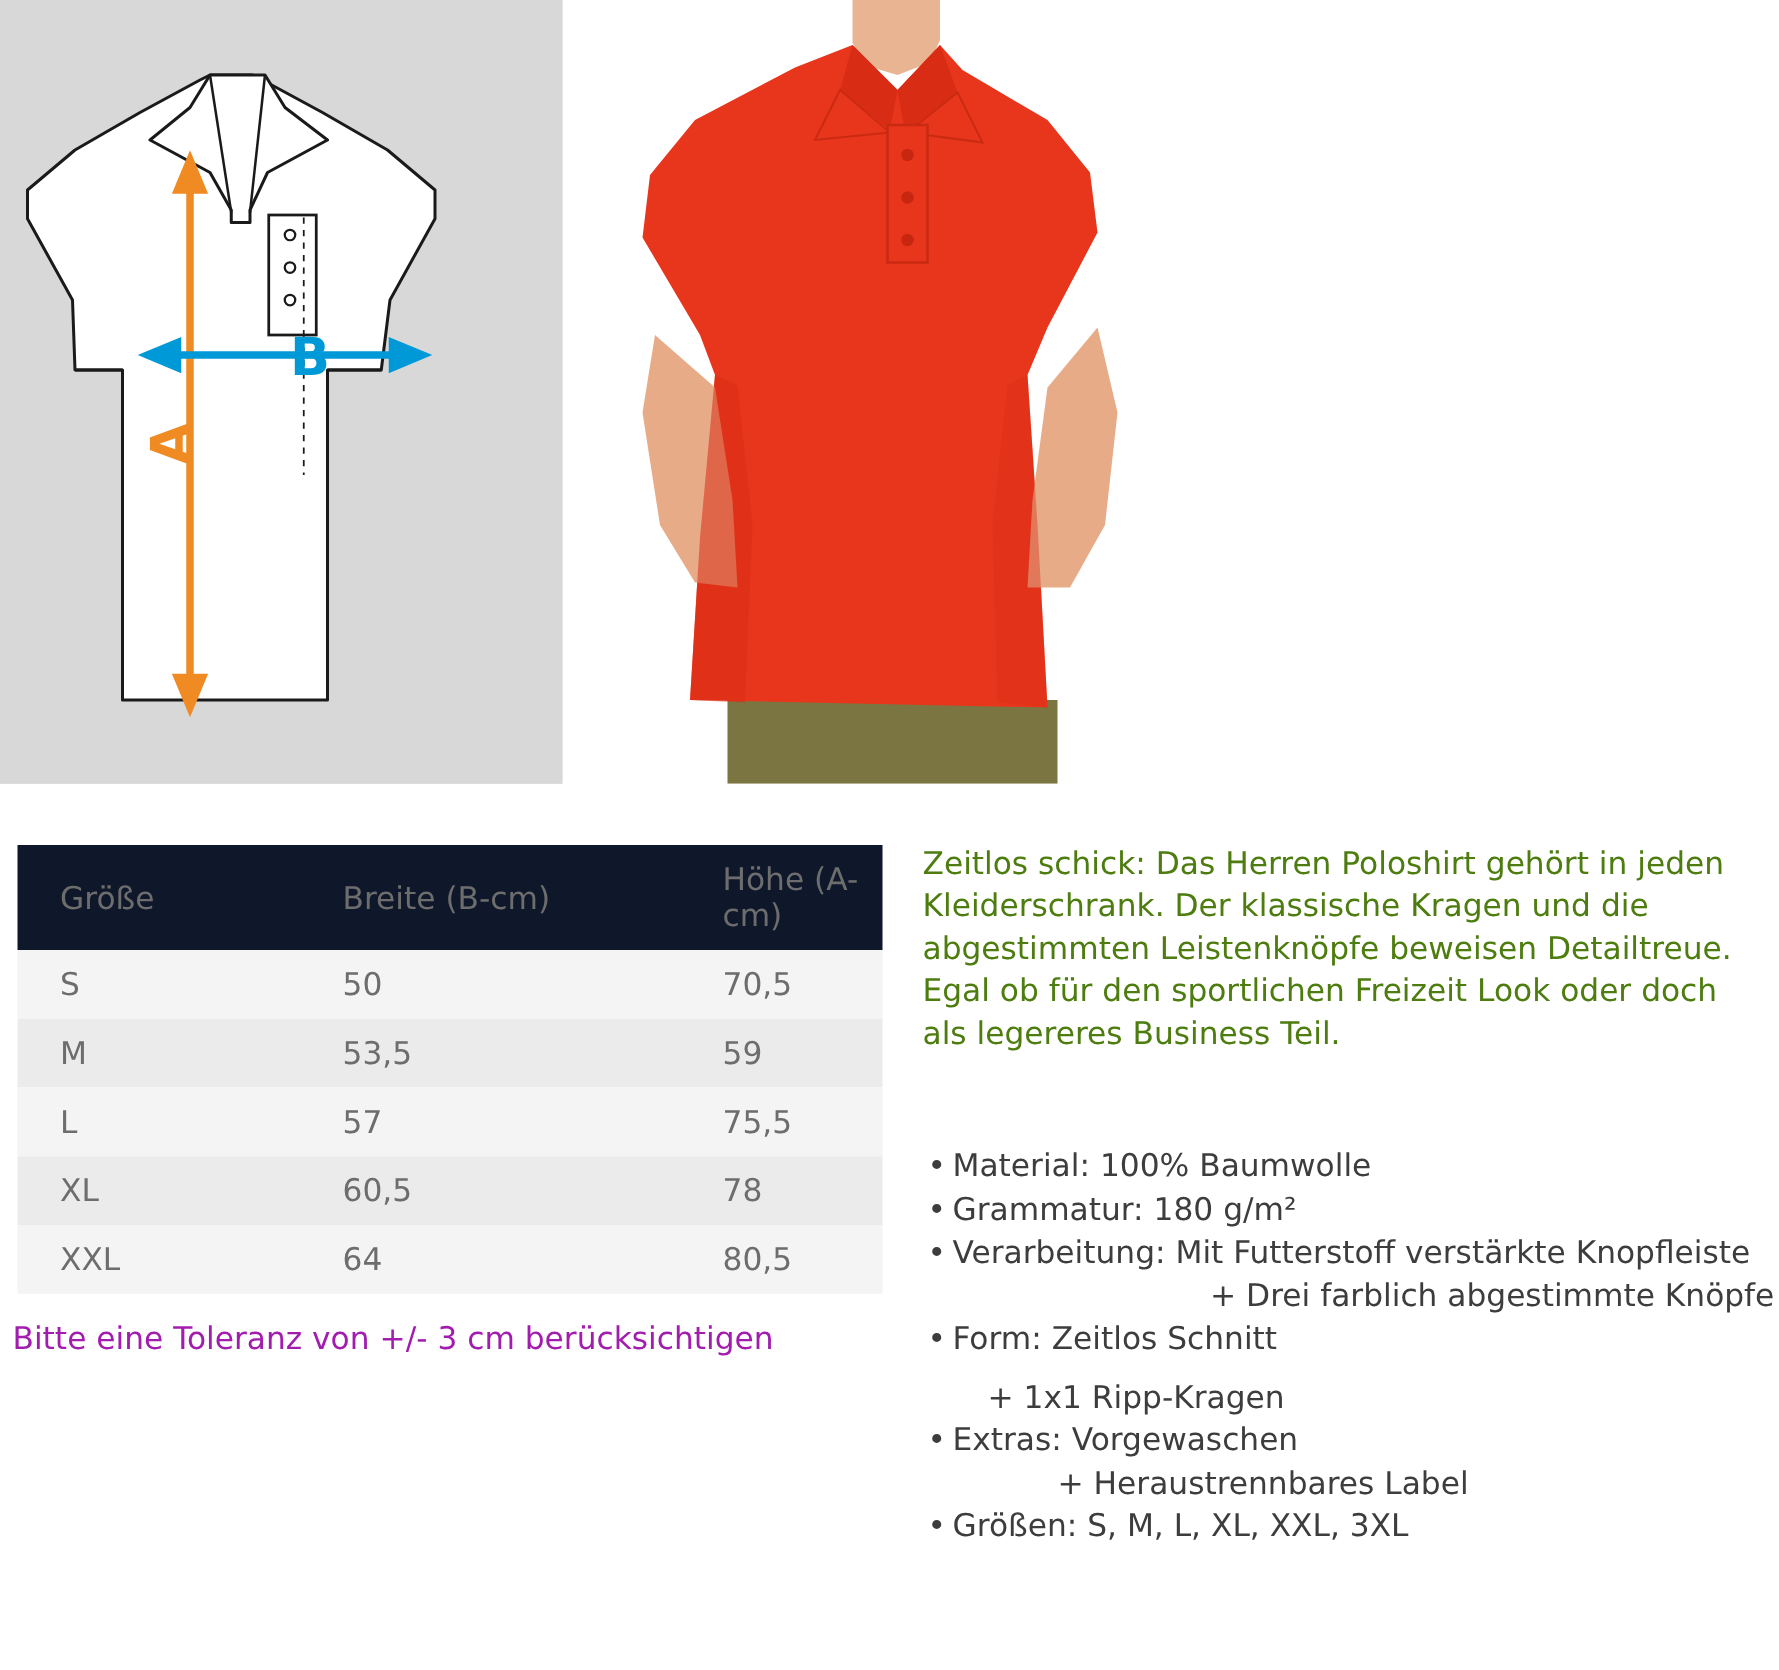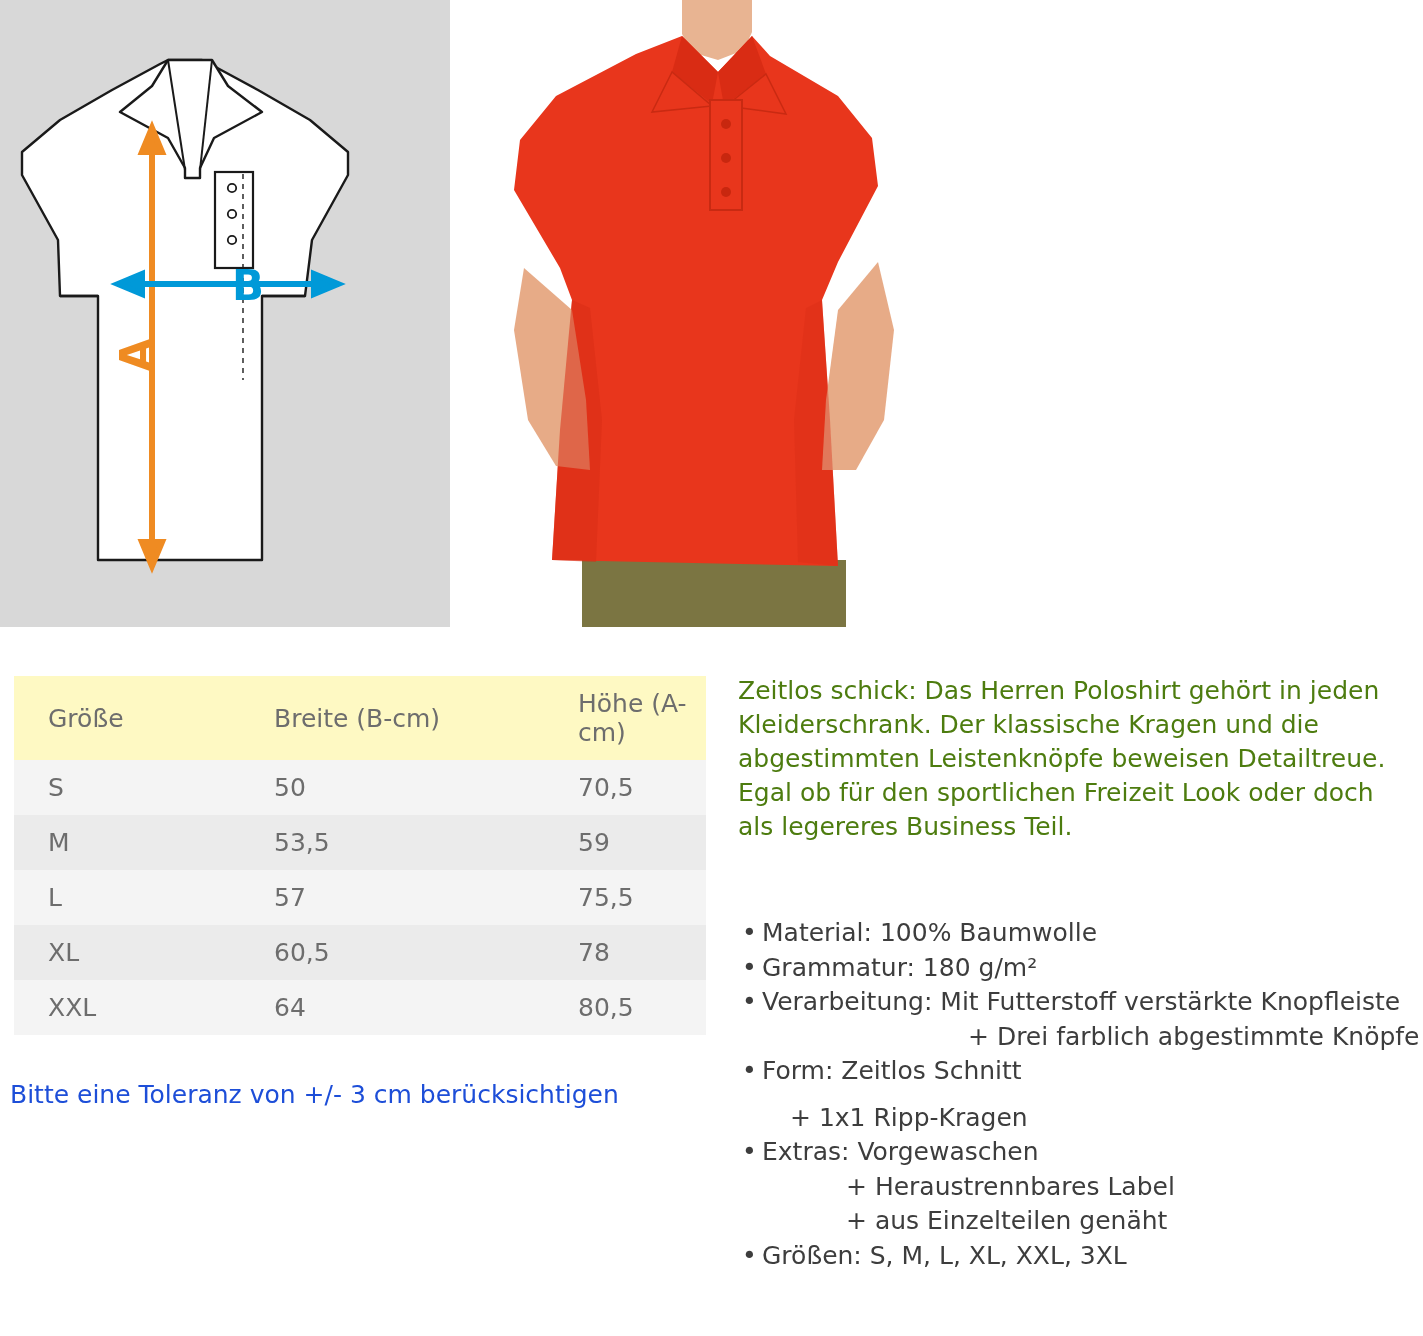--- a/index.html
+++ b/index.html
@@ -43,33 +43,32 @@
     border-collapse: collapse;
     font-size: 25px;
     color: #6d6d6d;
   }
   .size-table th, .size-table td {
     text-align: left;
     padding: 13px 0 13px 34px;
     font-weight: normal;
   }
   .size-table th { color: #6d6d6d; }
-  .size-table thead tr { background: #fef9c3; }
+  .size-table thead tr { background: #0f172a; }
   .size-table tbody tr:nth-child(odd)  { background: #f4f4f4; }
   .size-table tbody tr:nth-child(even) { background: #ebebeb; }
   .col-size  { width: 192px; }
   .col-width { width: 270px; }
 
   .tolerance {
     position: absolute;
     left: 10px;
     top: 1056px;
     font-size: 25px;
-    color: #1d4ed8;
-    margin-top: 24px;
+    color: #a21caf;
   }
 
   
   .desc {
     position: absolute;
     left: 738px;
     top: 674px;
     width: 672px;
     font-size: 25px;
     line-height: 1.36;
@@ -235,20 +234,16 @@
   </div>
   <div class="feat-item">
     <span class="bullet">•</span>
     <span class="feat-text">Extras: Vorgewaschen</span>
   </div>
   <div class="feat-item">
     <span class="bullet"></span>
     <span class="feat-text sub-indent-3">+ Heraustrennbares Label</span>
   </div>
   <div class="feat-item">
-    <span class="bullet"></span>
-    <span class="feat-text sub-indent-4">+ aus Einzelteilen genäht</span>
-  </div>
-  <div class="feat-item">
     <span class="bullet">•</span>
     <span class="feat-text">Größen:  S, M, L, XL, XXL, 3XL</span>
   </div>
 </div>
 
 </body></html>

